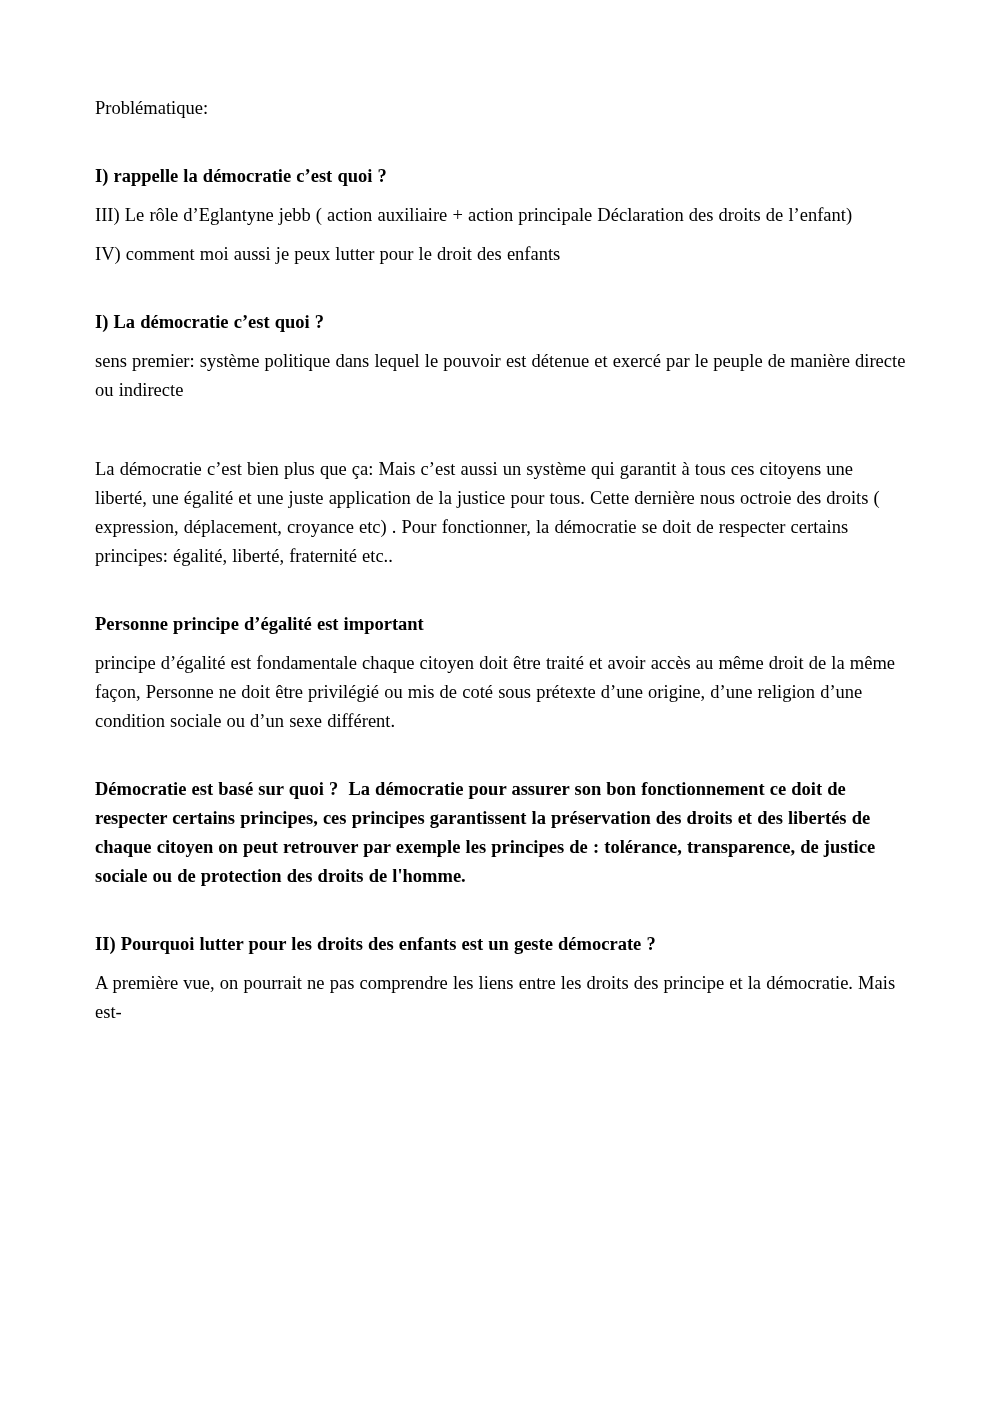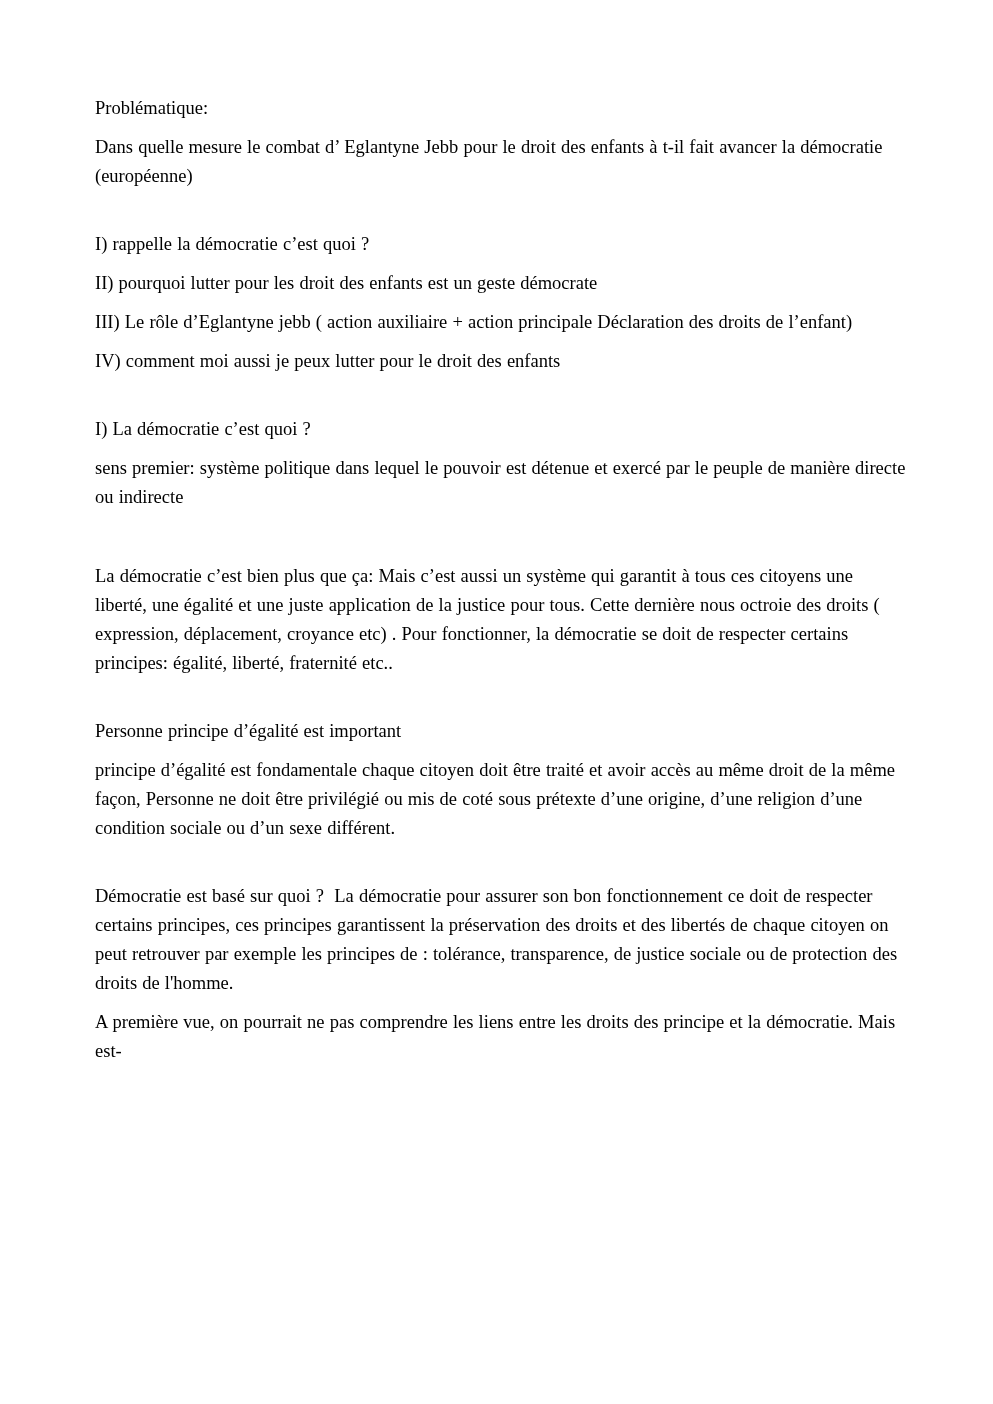--- a/index.html
+++ b/index.html
@@ -24,36 +24,36 @@
   }
   .para {
     margin: 0 0 10px 0;
     line-height: 29px;
     white-space: pre-wrap;
     word-spacing: 0.5px;
   }
   
   .gap {
     margin-top: 39px;
+    font-weight: bold;
   }
   .gap-lg {
     margin-top: 50px;
     font-family: Liberation Serif, serif;
   }
 </style>
 </head>
 <body>
 
 <div class="page">
   <p class="para">Problématique:</p>
-  <p class="para">Dans quelle mesure le combat d’ Eglantyne Jebb pour le droit des enfants à t-il fait avancer la démocratie (européenne)</p>
   <p class="para gap">I) rappelle la démocratie c’est quoi ?</p>
-  <p class="para">II) pourquoi lutter pour les droit des enfants est un geste démocrate</p>
   <p class="para">III) Le rôle d’Eglantyne jebb ( action auxiliaire + action principale Déclaration des droits de l’enfant)</p>
   <p class="para">IV) comment moi aussi je peux lutter pour le droit des enfants</p>
   <p class="para gap">I) La démocratie c’est quoi ?</p>
   <p class="para">sens premier: système politique dans lequel le pouvoir est détenue et exercé par le peuple de manière directe ou indirecte</p>
   <p class="para gap-lg">La démocratie c’est bien plus que ça: Mais c’est aussi un système qui garantit à tous ces citoyens une liberté, une égalité et une juste application de la justice pour tous. Cette dernière nous octroie des droits ( expression, déplacement, croyance etc) . Pour fonctionner, la démocratie se doit de respecter certains principes: égalité, liberté, fraternité etc..</p>
   <p class="para gap">Personne principe d’égalité est important</p>
   <p class="para">principe d’égalité est fondamentale chaque citoyen doit être traité et avoir accès au même droit de la même façon, Personne ne doit être privilégié ou mis de coté sous prétexte d’une origine, d’une religion d’une condition sociale ou d’un sexe différent.</p>
   <p class="para gap">Démocratie est basé sur quoi ?  La démocratie pour assurer son bon fonctionnement ce doit de respecter certains principes, ces principes garantissent la préservation des droits et des libertés de chaque citoyen on peut retrouver par exemple les principes de : tolérance, transparence, de justice sociale ou de protection des droits de l'homme.</p>
+  <p class="para gap">II) Pourquoi lutter pour les droits des enfants est un geste démocrate ?</p>
   <p class="para">A première vue, on pourrait ne pas comprendre les liens entre les droits des principe et la démocratie. Mais est-</p>
 </div>
 
 </body></html>

